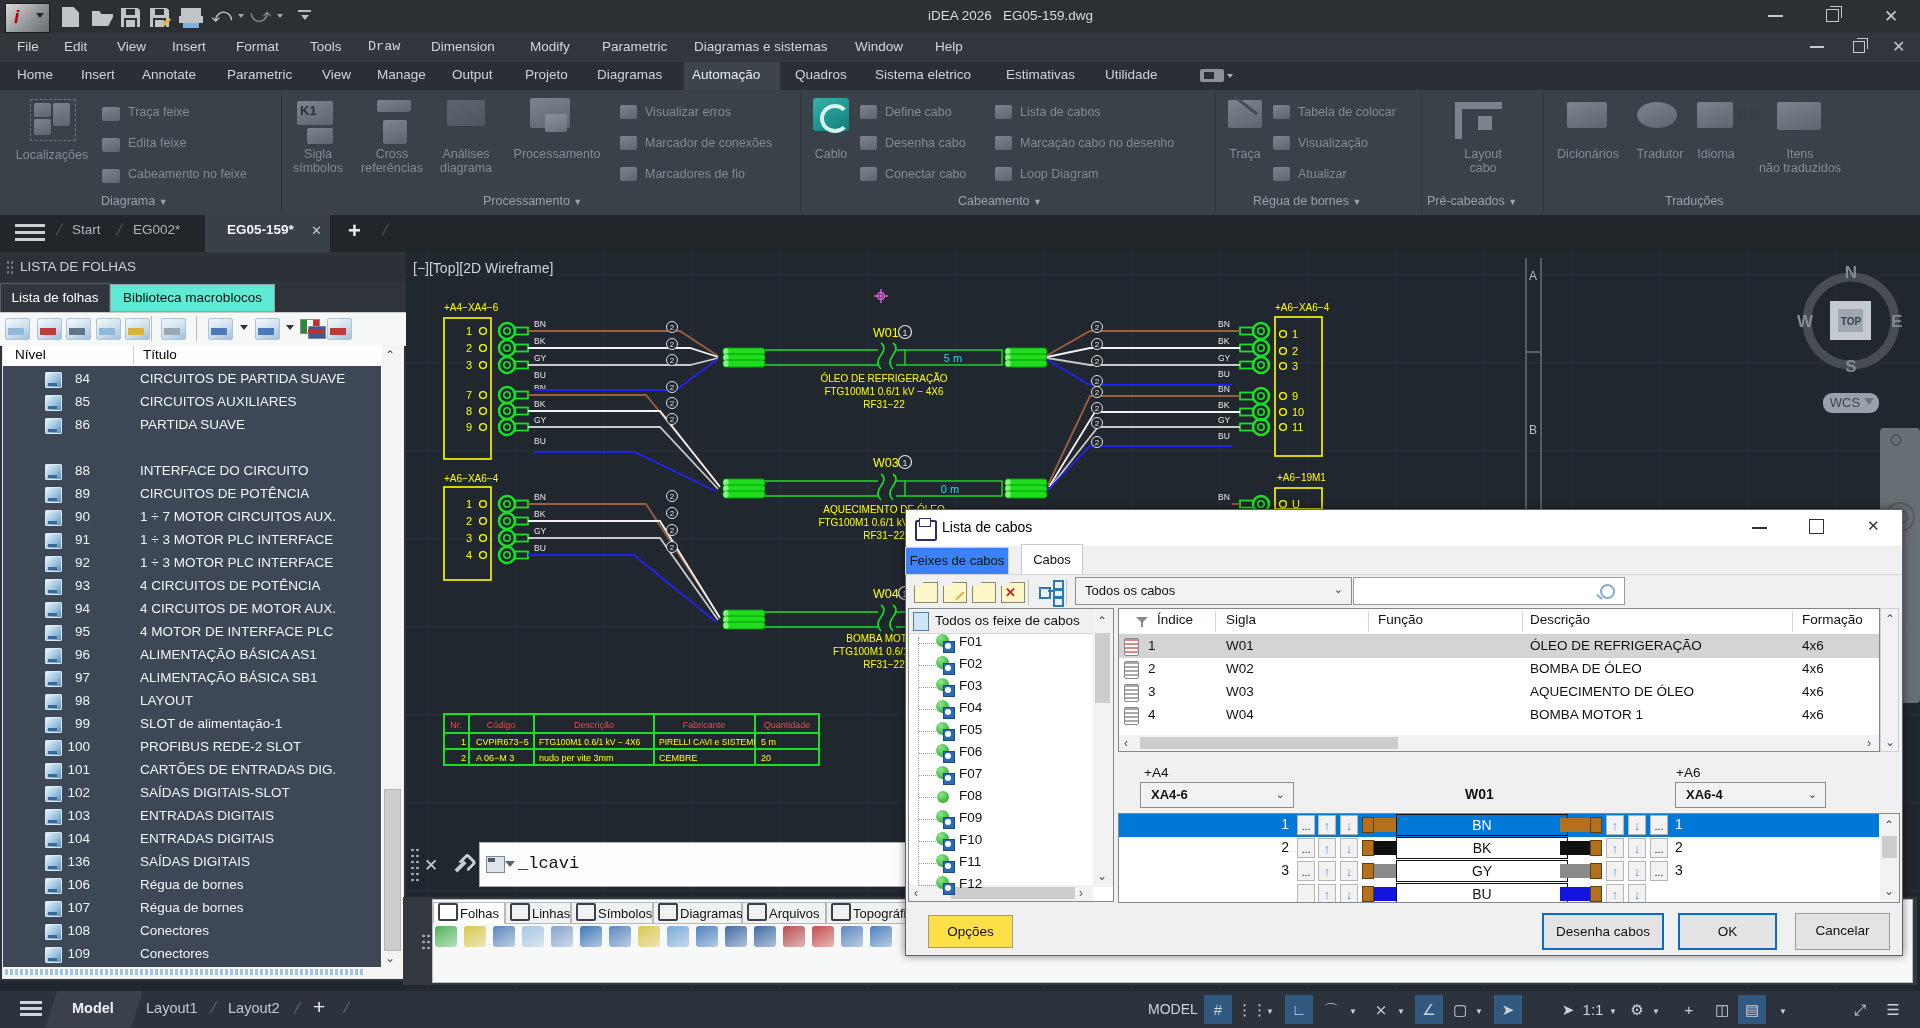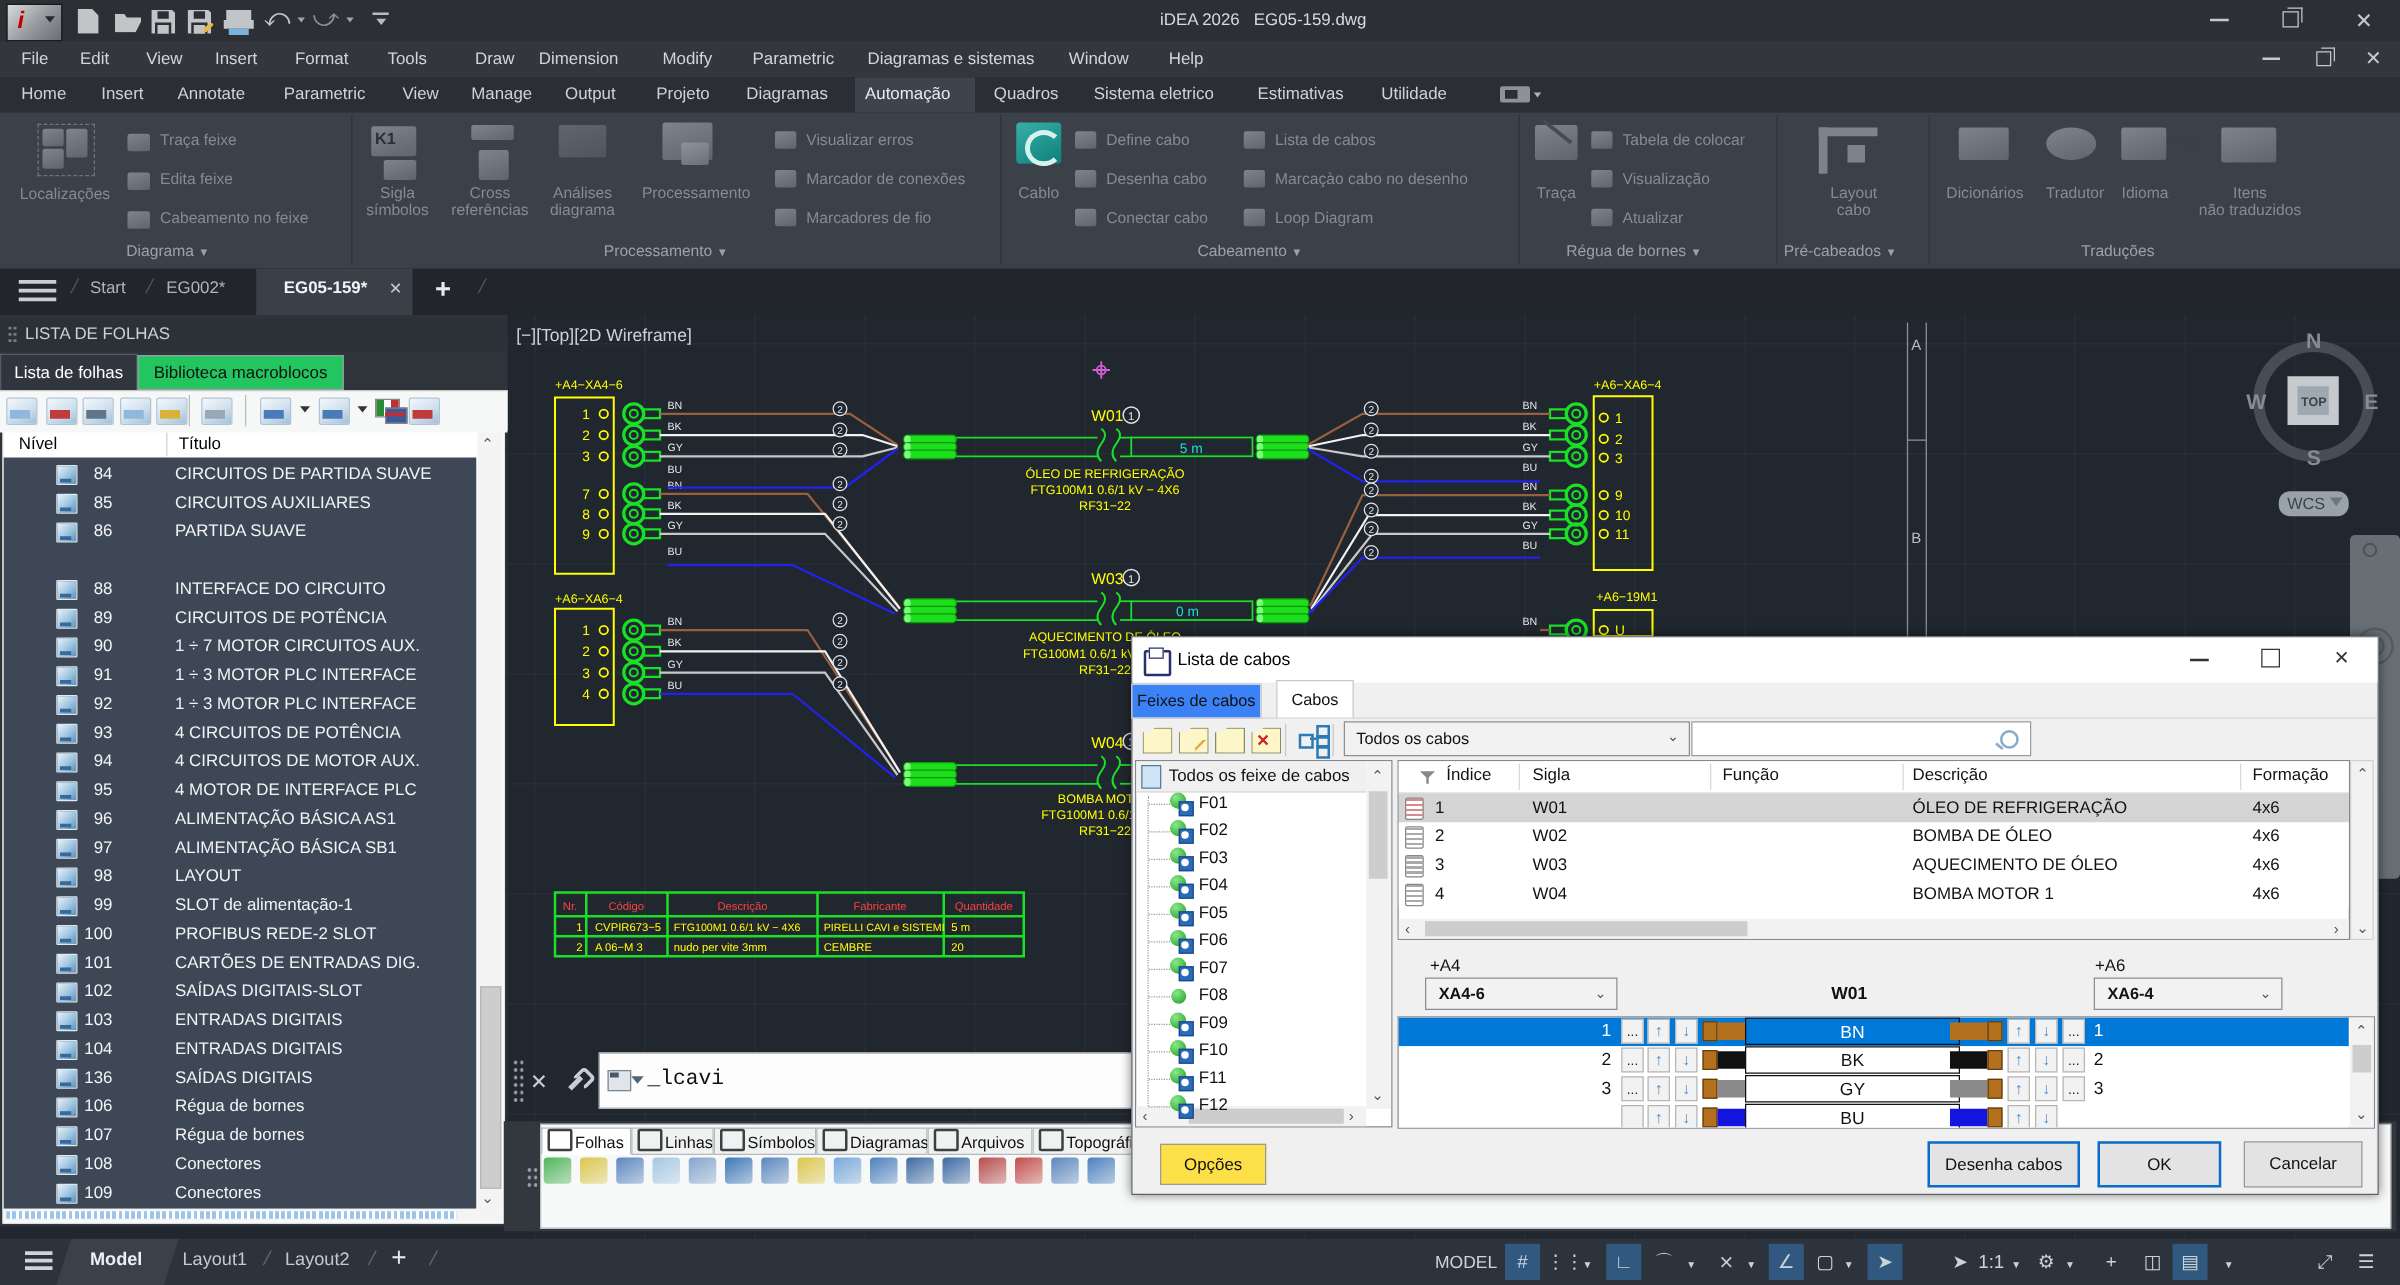--- a/index.html
+++ b/index.html
@@ -19,21 +19,21 @@
 .ritem{position:absolute;color:#848b94;font-size:12.5px;}
 .rbig{position:absolute;color:#848b94;font-size:12.5px;text-align:center;}
 .gicon{position:absolute;border-radius:2px;}
 #filetabs{position:absolute;left:0;top:215px;width:1920px;height:37px;background:#22262b;}
 .ftab{position:absolute;top:7px;color:#aeb4bc;font-size:13.5px;}
 .fslash{position:absolute;top:6px;color:#4d545c;font-size:16px;transform:skewX(-15deg);}
 
 #lpanel{position:absolute;left:0;top:252px;width:406px;height:729px;background:#2f343b;}
 #lp-title{position:absolute;left:0;top:3px;width:406px;height:26px;background:#2c3138;color:#ccd1d7;font-size:13.5px;}
 .lp-tab-on{position:absolute;left:0;top:31px;width:110px;height:29px;background:#31363e;color:#fff;font-size:13.5px;border:1px solid #565c64;border-bottom:none;box-sizing:border-box;text-align:center;line-height:27px;}
-.lp-tab-off{position:absolute;left:110px;top:32px;width:165px;height:28px;background:#22c55e;color:#111;font-size:13.5px;border:1px solid #9aa0a6;box-sizing:border-box;text-align:center;line-height:26px;}
+.lp-tab-off{position:absolute;left:110px;top:32px;width:165px;height:28px;background:#5eead4;color:#111;font-size:13.5px;border:1px solid #9aa0a6;box-sizing:border-box;text-align:center;line-height:26px;}
 #lp-toolbar{position:absolute;left:0;top:60px;width:406px;height:31px;background:#fafafa;border-bottom:1px solid #c8c8c8;}
 #lp-list{position:absolute;left:2px;top:91px;width:400px;height:634px;background:#fff;border:1px solid #e8e8e8;}
 #lp-head{position:absolute;left:0;top:0;width:378px;height:22px;background:#fff;color:#000;font-size:13.5px;}
 #lp-rows{position:absolute;left:0;top:22px;width:378px;height:601px;background:#3e4756;}
 .lrow{position:absolute;left:0;width:378px;height:23px;color:#f2f4f6;font-size:13.5px;}
 .lrow .num{position:absolute;left:0px;top:3px;width:87px;text-align:right;}
 .lrow .tit{position:absolute;left:137px;top:3px;}
 .micon{position:absolute;left:42px;top:4px;width:15px;height:14px;background:linear-gradient(135deg,#e8f2fa 0%,#9dc4e0 55%,#5c90ba 100%);border:1px solid #dce8f2;border-radius:1px;}
 .micon:after{content:"";position:absolute;left:2px;bottom:1px;width:9px;height:3px;background:#39689a;}
 #lp-vsb{position:absolute;left:379px;top:0px;width:20px;height:623px;background:#f4f4f4;}
@@ -94,21 +94,21 @@
  <div class="abs" style="left:1830px;top:6px;width:11px;height:11px;border-top:1.5px solid #c6c9cc;border-right:1.5px solid #c6c9cc;"></div>
  <div class="txt" style="left:1884px;top:6px;color:#c6c9cc;font-size:17px;">✕</div>
 </div>
 <div id="menubar">
 <div class="menuitem" style="left:17px;">File</div>
 <div class="menuitem" style="left:64px;">Edit</div>
 <div class="menuitem" style="left:117px;">View</div>
 <div class="menuitem" style="left:172px;">Insert</div>
 <div class="menuitem" style="left:236px;">Format</div>
 <div class="menuitem" style="left:310px;">Tools</div>
-<div class="menuitem" style="left:380px;">Draw</div>
+<div class="menuitem" style="left:368px;font-family:Liberation Mono, monospace;">Draw</div>
 <div class="menuitem" style="left:431px;">Dimension</div>
 <div class="menuitem" style="left:530px;">Modify</div>
 <div class="menuitem" style="left:602px;">Parametric</div>
 <div class="menuitem" style="left:694px;">Diagramas e sistemas</div>
 <div class="menuitem" style="left:855px;">Window</div>
 <div class="menuitem" style="left:935px;">Help</div>
 
  <div class="abs" style="left:1810px;top:13px;width:14px;height:2px;background:#c6c9cc;"></div>
  <div class="abs" style="left:1853px;top:8px;width:10px;height:10px;border:1.5px solid #c6c9cc;"></div>
  <div class="abs" style="left:1857px;top:5px;width:10px;height:10px;border-top:1.5px solid #c6c9cc;border-right:1.5px solid #c6c9cc;"></div>

